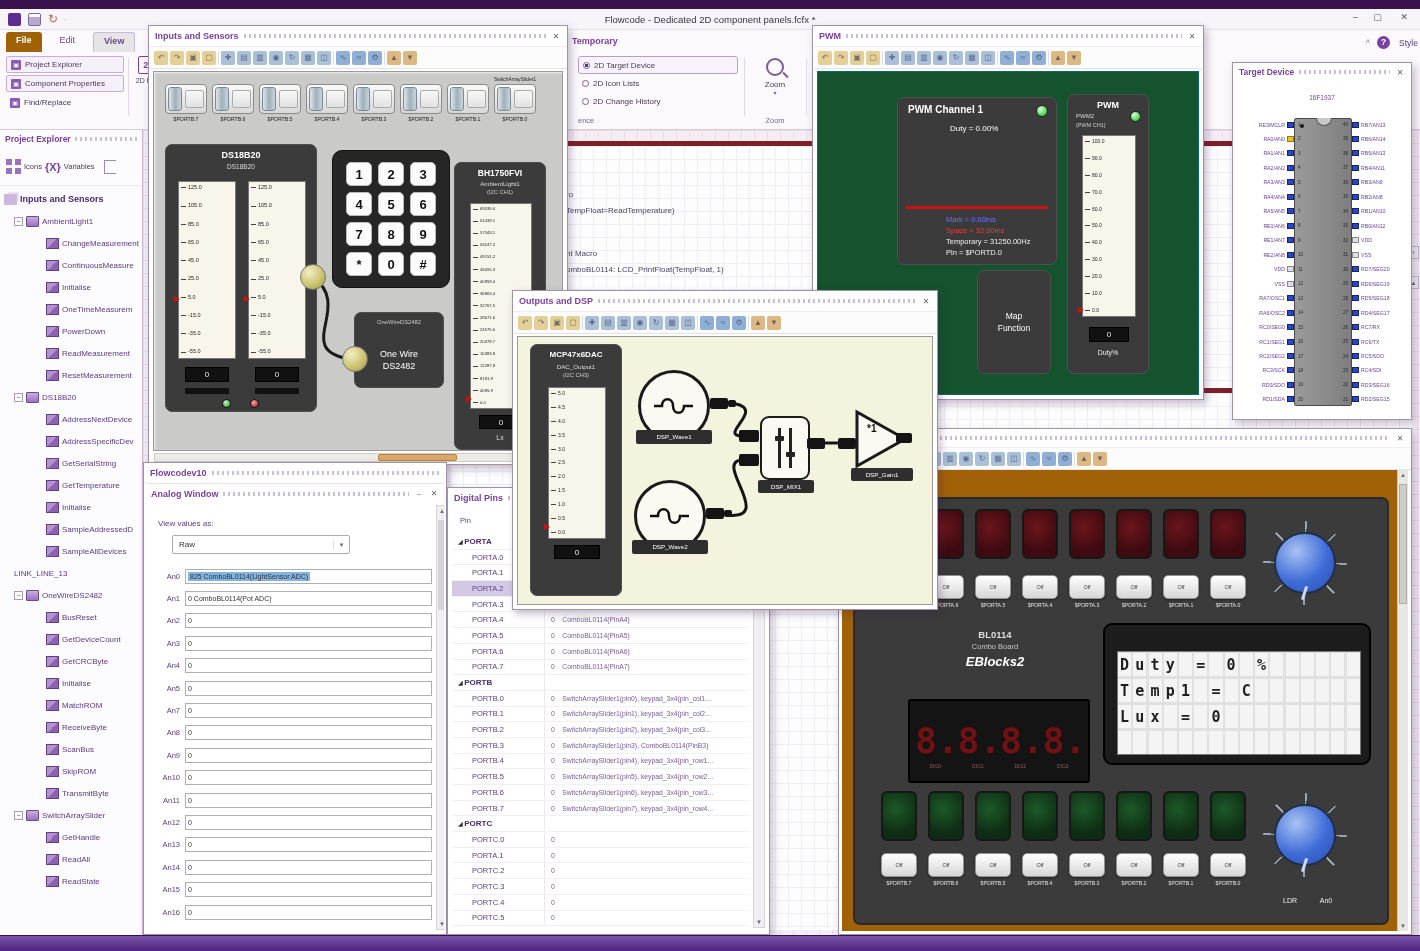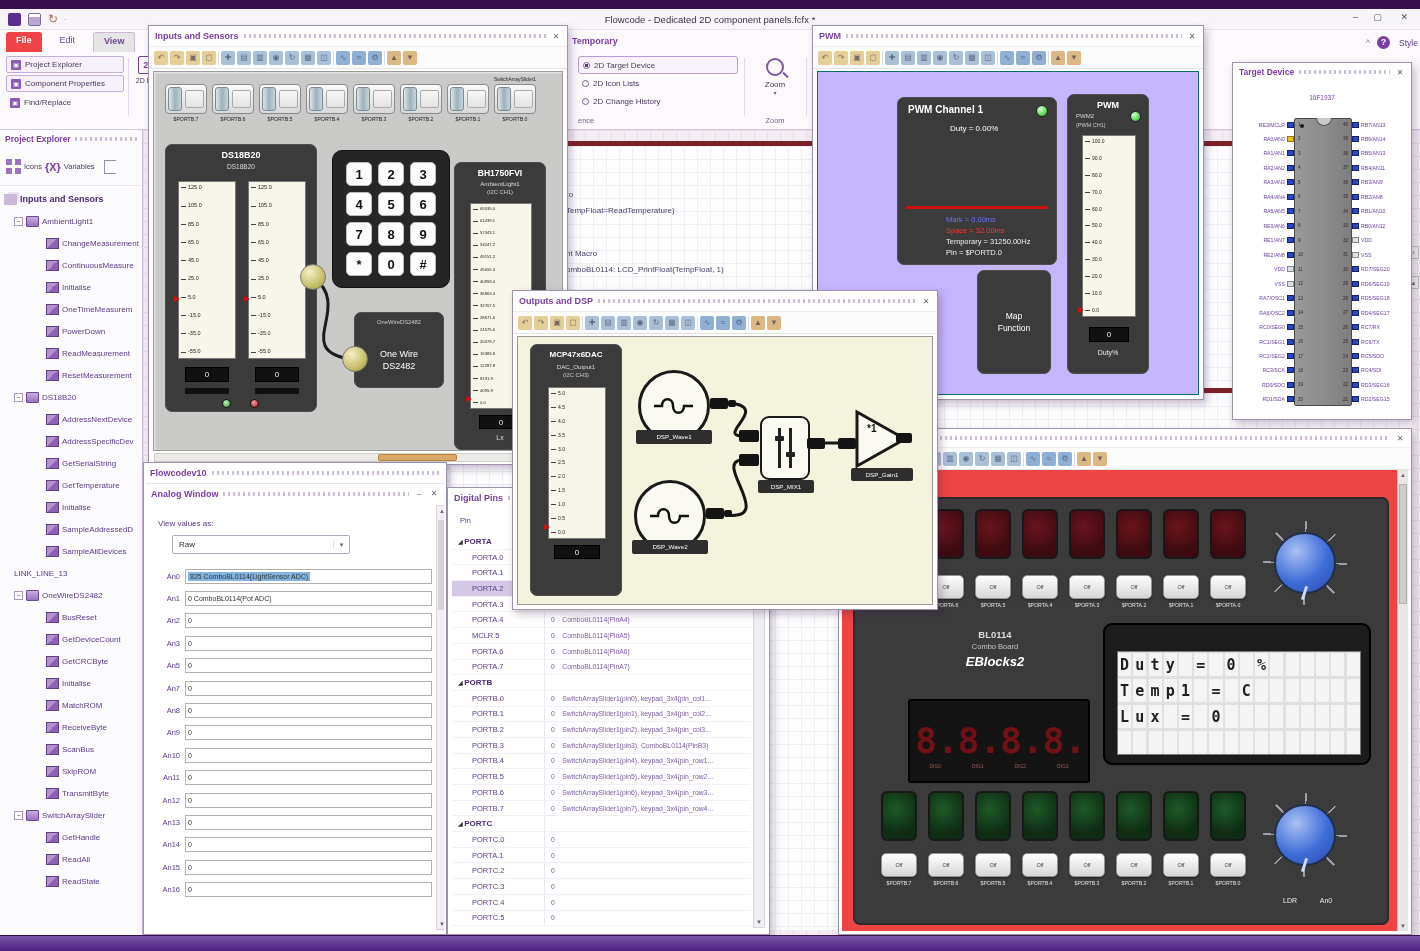--- a/index.html
+++ b/index.html
@@ -15,21 +15,21 @@
 .undoico{margin-left:7px;color:#b06a5a;font-size:12px;line-height:12px;}
 .tinydot{margin-left:6px;color:#888;font-size:7px;}
 #doc-title{position:absolute;left:0;right:0;text-align:center;font-size:9.5px;color:#3a3344;}
 .winctl{position:absolute;top:3px;font-size:9px;color:#555;}
 #ctl-min{right:62px;} #ctl-max{right:38px;} #ctl-close{right:12px;}
 
 
 #ribbon{position:absolute;left:0;top:30px;width:1420px;height:100px;background:#fbf9fc;border-bottom:1px solid #d5c9de;}
 #tabs{position:absolute;left:6px;top:2px;display:flex;gap:8px;height:20px;}
 .rtab{padding:3px 10px;font-size:9px;color:#6a4a8e;border-radius:3px 3px 0 0;}
-.rtab.file{background:#ef4444;color:#fff;font-weight:bold;}
+.rtab.file{background:#a16207;color:#fff;font-weight:bold;}
 .rtab.active{background:#e5e5e5;border:1px solid #cbb7dd;border-bottom:none;font-weight:bold;}
 #tab-temporary{position:absolute;left:572px;top:6px;font-size:9px;font-weight:bold;color:#7a3fa0;}
 #devgroup{position:absolute;left:6px;top:26px;width:118px;height:68px;}
 .rbtn{display:flex;align-items:center;gap:4px;height:17px;margin-bottom:2px;padding:0 4px;font-size:8px;color:#4a3a5a;}
 .rbtn.boxed{border:1px solid #c5aede;background:#f6f0fb;border-radius:2px;}
 .ricn{width:10px;height:10px;background:#8a5ab4;border-radius:1px;flex:none;display:flex;align-items:center;justify-content:center;color:#fff;font-size:6px;}
 .rgrouplab{position:absolute;bottom:-16px;width:100%;text-align:center;font-size:7.5px;color:#7a6890;}
 .rsep{position:absolute;top:28px;height:58px;width:1px;background:#e2d8ea;}
 #sep1{left:128px;} #sep2{left:744px;} #sep3{left:806px;}
 #grp2d{position:absolute;left:134px;top:26px;width:36px;}
@@ -98,21 +98,21 @@
 .led{position:absolute;width:12px;height:12px;border-radius:50%;background:radial-gradient(circle at 35% 30%,#d9ffd9,#5fd75f 60%,#2f9f2f);border:1px solid #222;}
 .scale{position:absolute;background:#f8f5ea;border:1px solid #777;display:flex;flex-direction:column;justify-content:space-between;padding:3px 2px;}
 .tick{display:flex;align-items:center;gap:2px;font-size:5.5px;color:#222;line-height:1;white-space:nowrap;}
 .tick::before{content:"";width:5px;height:1px;background:#444;flex:none;}
 .marker{position:absolute;left:2px;width:0;height:0;border-left:6px solid #cc1111;border-top:3px solid transparent;border-bottom:3px solid transparent;}
 .vbox{position:absolute;background:#111;color:#eee;font-size:8px;text-align:center;border:1px solid #000;line-height:13px;}
 .cball{position:absolute;width:26px;height:26px;border-radius:50%;background:radial-gradient(circle at 35% 30%,#f2eec6,#c9c06a 60%,#9a9040);border:1px solid #777;}
 
 
 #win-pwm{left:812px;top:25px;width:392px;height:375px;}
-#pwm-canvas{position:absolute;left:4px;top:45px;right:4px;bottom:4px;background:#c4b5fd;border:1px solid #0a6a6a;}
+#pwm-canvas{position:absolute;left:4px;top:45px;right:4px;bottom:4px;background:#14532d;border:1px solid #0a6a6a;}
 #pwm-ch{left:79px;top:25px;width:160px;height:168px;}
 #pwm-ch .bt{position:absolute;left:10px;top:6px;font-size:10px;font-weight:bold;}
 #pwm-ch .led{left:138px;top:7px;}
 #pwm-duty{position:absolute;left:8px;top:26px;font-size:8px;padding-left:44px;}
 #pwm-redline{position:absolute;left:8px;top:108px;width:142px;height:3px;background:#cc1111;}
 .pwmtx{position:absolute;left:8px;font-size:7.5px;white-space:nowrap;padding-left:40px;}
 #pwm-mark{top:117px;color:#7070ff;} #pwm-space{top:128px;color:#ff3333;}
 #pwm-freq{top:139px;color:#f0f0f0;} #pwm-pin{top:150px;color:#f0f0f0;}
 #pwm-sl{left:249px;top:22px;width:82px;height:280px;}
 #pwm-sl .bt{position:absolute;left:0;right:0;top:5px;text-align:center;font-size:9px;font-weight:bold;}
@@ -141,21 +141,21 @@
 #pins-right .plab{flex:1;text-align:left;}
 .psq{width:7px;height:6px;background:#2946c8;border:1px solid #16246a;margin:0 2px;flex:none;}
 .pwr .psq{background:#e0e0ec;border-color:#888;}
 .hlpin .psq{background:#e8c020;border-color:#9a7a10;}
 .pnum{width:12px;font-size:4.6px;color:#2a2a2a;flex:none;}
 #pins-left .pnum{text-align:left;padding-left:2px;}
 #pins-right .pnum{text-align:right;padding-right:2px;}
 
 
 #win-board{left:838px;top:428px;width:574px;height:507px;}
-#bd-content{position:absolute;left:3px;top:41px;right:3px;bottom:3px;background:#ef4444;}
+#bd-content{position:absolute;left:3px;top:41px;right:3px;bottom:3px;background:#a16207;}
 #bd-scroll{position:absolute;right:0;top:0;bottom:0;width:11px;background:#e9e7e3;border-left:1px solid #c8c6c2;font-size:6px;color:#666;text-align:center;}
 #bd-scroll .thumb{position:absolute;left:1px;right:1px;top:14px;height:120px;background:#cfcdc8;border:1px solid #b0aea8;}
 #bd-scroll .sup{position:absolute;top:2px;left:0;right:0;} #bd-scroll .sdn{position:absolute;bottom:2px;left:0;right:0;}
 #board{position:absolute;left:11px;top:27px;width:536px;height:428px;background:#3b3b3b;border:2px solid #2a2a2a;border-radius:7px;}
 .ledrow{position:absolute;left:26px;display:flex;gap:11px;}
 #ledrow1{top:10px;} #ledrow2{top:292px;}
 .bled{width:36px;height:50px;border-radius:6px;border:2px solid #181818;}
 .bled.red{background:radial-gradient(circle at 40% 35%,#6a161c,#3c0a10 70%);}
 .bled.grn{background:radial-gradient(circle at 40% 35%,#1d5a28,#0e2c14 70%);}
 .btnrow{position:absolute;left:26px;display:flex;gap:11px;}
@@ -1328,20 +1328,26 @@
             </div>
           </div>
 
           <div class="arow">
             <span class="alab">An3</span>
             <div class="abox">
               <span class="aval">0</span>
             </div>
           </div>
 
+          <div class="arow">
+            <span class="alab">An4</span>
+            <div class="abox">
+              <span class="aval">0</span>
+            </div>
+          </div>
 
           <div class="arow">
             <span class="alab">An5</span>
             <div class="abox">
               <span class="aval">0</span>
             </div>
           </div>
 
 
           <div class="arow">
@@ -1455,21 +1461,21 @@
             <span class="dlab">PORTA.3</span>
             <span class="dval"></span>
           </div>
 
           <div class="drow">
             <span class="dlab">PORTA.4</span>
             <span class="dval">0    ComboBL0114(PinA4)</span>
           </div>
 
           <div class="drow">
-            <span class="dlab">MCLR.5</span>
+            <span class="dlab">PORTA.5</span>
             <span class="dval">0    ComboBL0114(PinA5)</span>
           </div>
 
           <div class="drow">
             <span class="dlab">PORTA.6</span>
             <span class="dval">0    ComboBL0114(PinA6)</span>
           </div>
 
           <div class="drow">
             <span class="dlab">PORTA.7</span>

